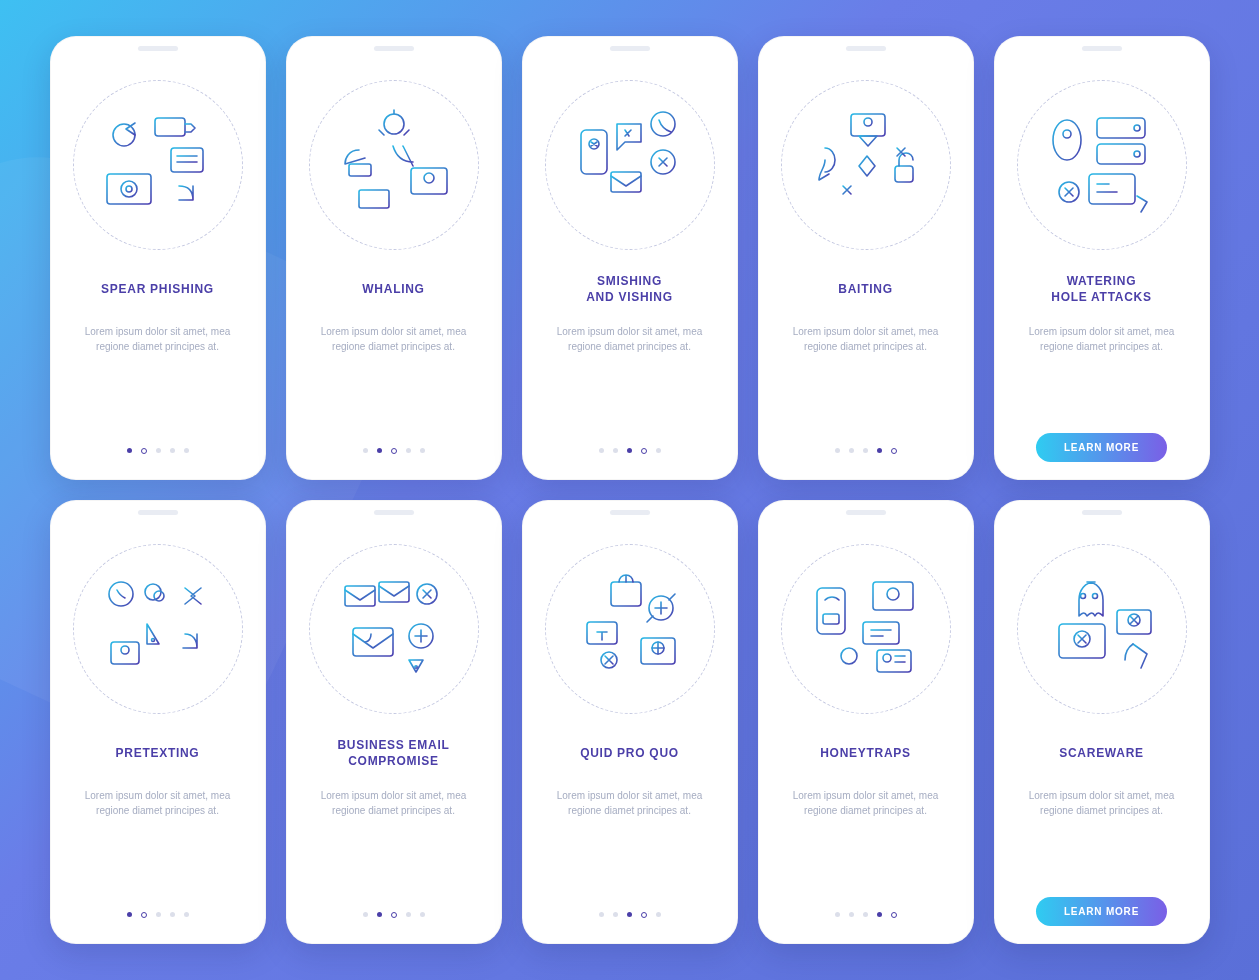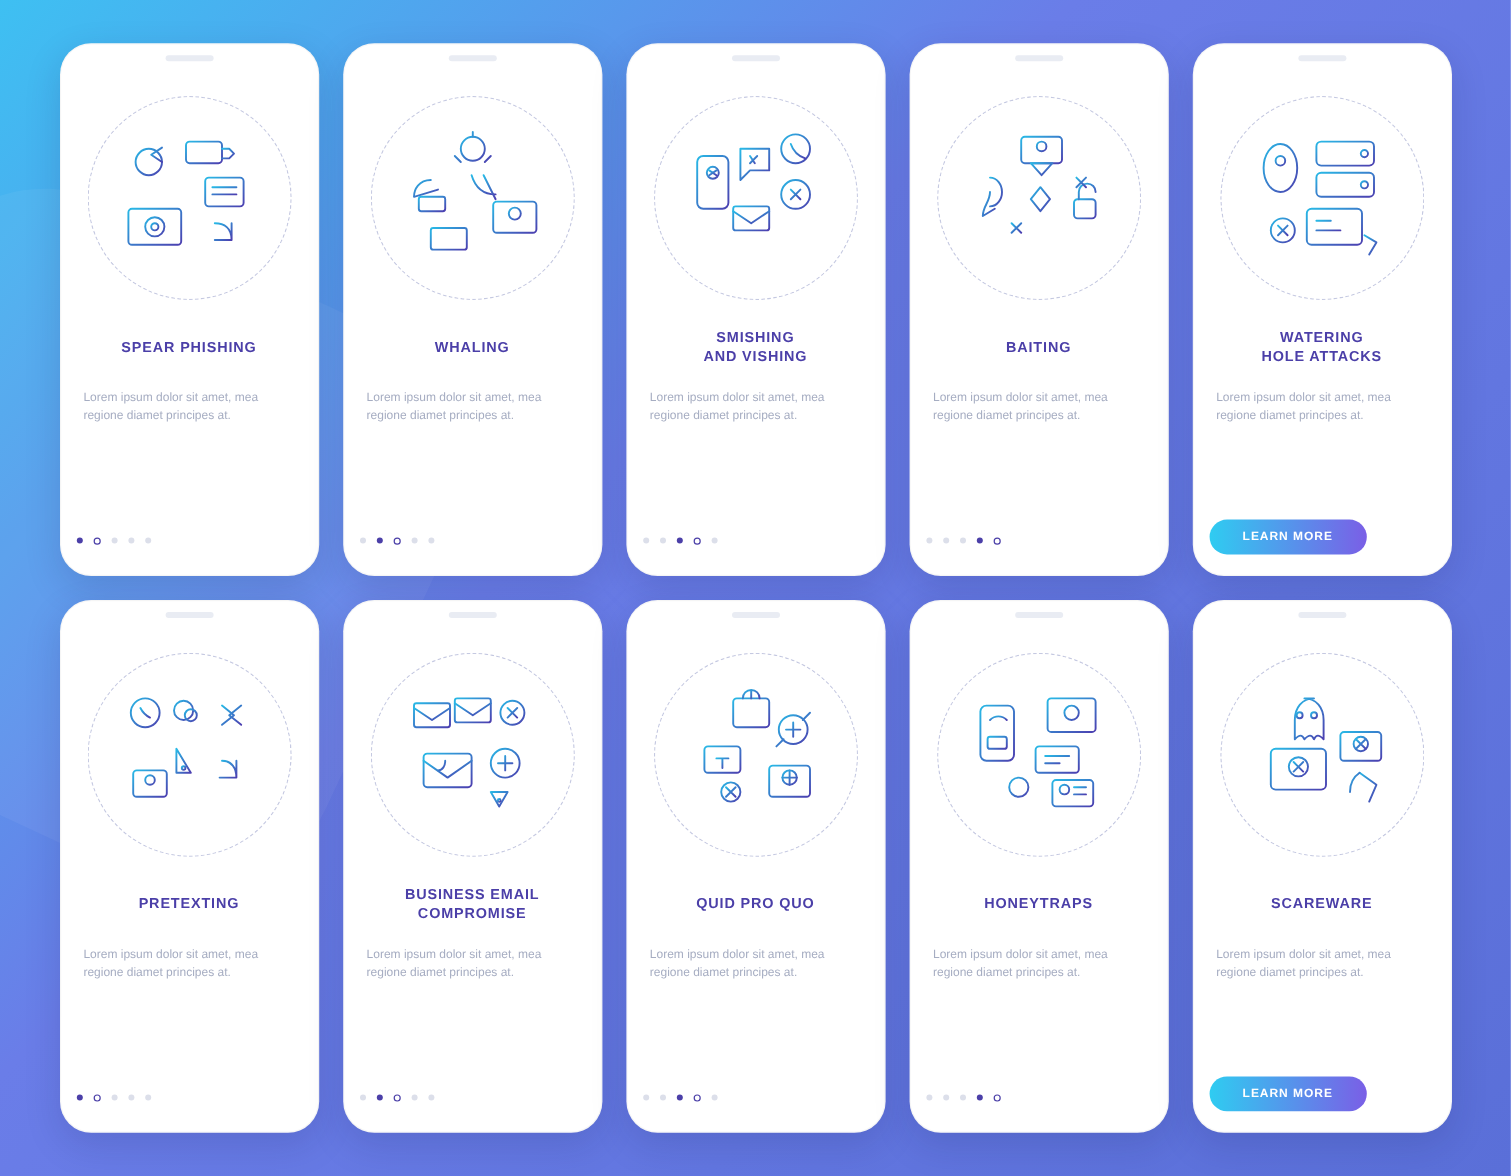--- a/index.html
+++ b/index.html
@@ -70,30 +70,30 @@
     white-space: pre-line;
     min-height: 34px;
     display: flex;
     align-items: center;
     justify-content: center;
   }
   .desc {
     font-size: 10px;
     line-height: 1.5;
     color: #a6adc2;
-    text-align: left;
+    text-align: center;
     margin-top: 18px;
     padding: 0 6px;
     min-height: 44px;
   }
   .footer {
     margin-top: auto;
     width: 100%;
     display: flex;
-    justify-content: flex-start;
+    justify-content: center;
   }
   .dots { display: flex; gap: 9px; padding-bottom: 8px; }
   .dot {
     width: 5px; height: 5px; border-radius: 50%;
     background: #dcdfea;
   }
   .dot.solid { background: #4b3fa8; }
   .dot.ring {
     width: 6px; height: 6px;
     background: transparent;

